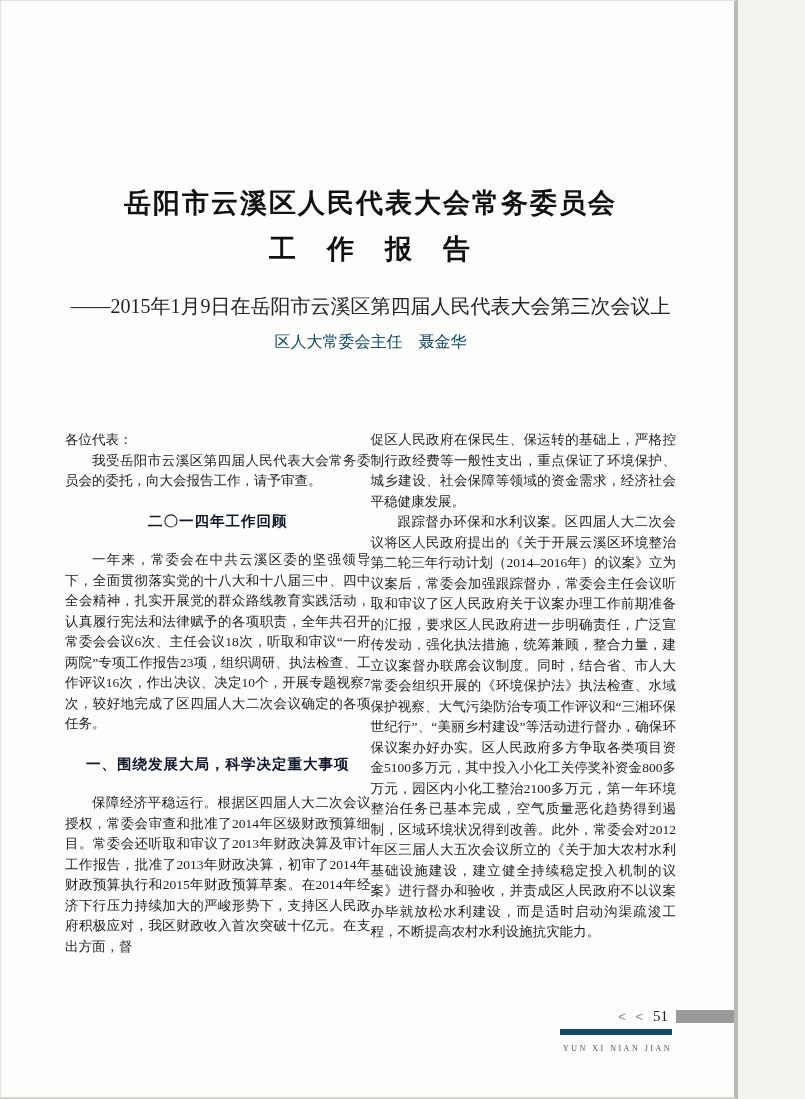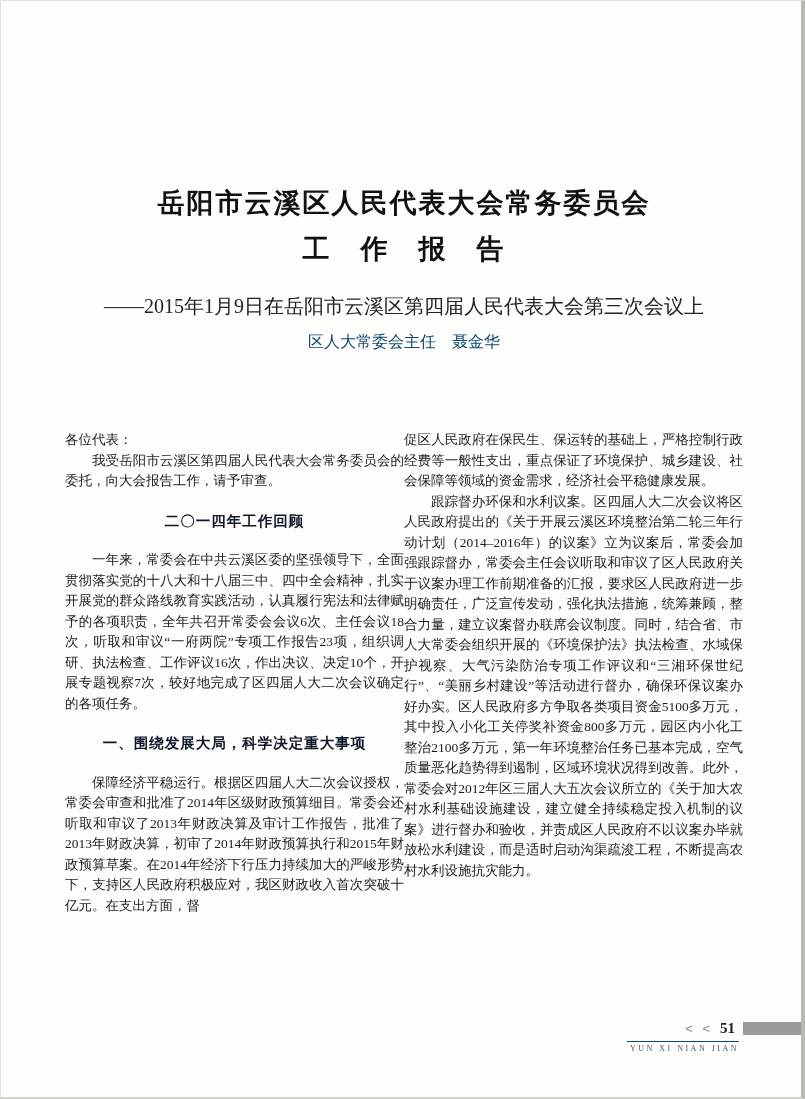--- a/index.html
+++ b/index.html
@@ -3,21 +3,21 @@
 <meta charset="utf-8">
 <style>
   html, body { margin: 0; padding: 0; }
   body {
     width: 805px; height: 1099px;
     background: #f2f2ef;
     font-family: "Liberation Serif", "DejaVu Serif", serif;
   }
   .page {
     position: relative;
-    width: 805px; height: 1099px;
+    width: 738px; height: 1099px;
     box-sizing: border-box;
     background: #fdfdfc;
     border: 1px solid #e2e2de;
     border-right: 4px solid #b9b9b4;
     border-bottom: 2px solid #d3d3ce;
     padding: 184px 58px 0 64px;
     overflow: hidden;
     color: #1c1c1c;
   }
   .title {
@@ -75,30 +75,30 @@
   }
   .angle-marks {
     color: #8a8a8a;
     font-size: 13px;
     letter-spacing: 3px;
     margin-right: 7px;
     font-family: "Liberation Sans", "DejaVu Sans", sans-serif;
   }
   .page-num {
     font-size: 15px;
-    font-weight: bold;
+    font-weight: normal;
     color: #222;
     margin-right: 8px;
   }
   .gray-bar { width: 58px; height: 13px; background: #9a9a9a; }
   .footer-caption {
     width: 112px;
     margin: 4px 62px 0 auto;
-    border-top: 1px solid #0c4a6e;
-    padding-top: 2px;
+    border-top: 6px solid #0c4a6e;
+    padding-top: 9px;
     text-align: right;
     font-size: 8px;
     letter-spacing: 2.5px;
     color: #555;
     font-family: "Liberation Serif", "DejaVu Serif", serif;
     white-space: nowrap;
   }
 </style>
 </head>
 <body>

